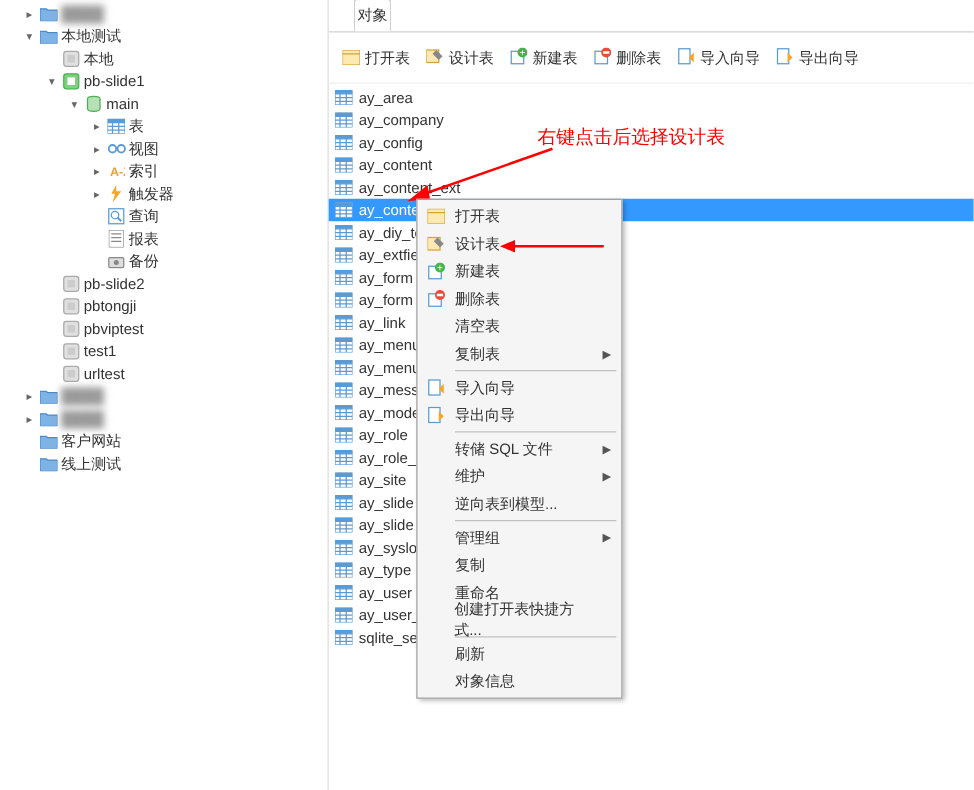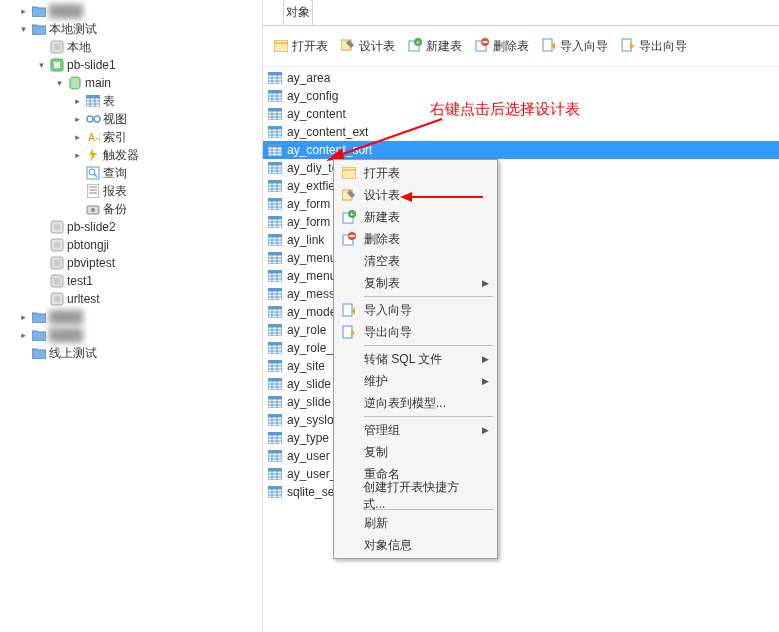--- a/index.html
+++ b/index.html
@@ -246,20 +246,30 @@
           <span class="blur">████</span>
         </div>
         <div class="tree-row">
           <span class="indent" style="width: 12px;"></span>
           <span class="expander"></span>
           <span style="display: inline-flex; width: 16px; height: 16px; align-items: center; justify-content: center;">
             <svg width="14" height="12">
               <path d="M0 2h5l1 1h8v8a1 1 0 0 1-1 1H1a1 1 0 0 1-1-1z" fill="#7fb3e6" stroke="#4a8cc9"></path>
             </svg>
           </span>
+          <span>客户网站</span>
+        </div>
+        <div class="tree-row">
+          <span class="indent" style="width: 12px;"></span>
+          <span class="expander"></span>
+          <span style="display: inline-flex; width: 16px; height: 16px; align-items: center; justify-content: center;">
+            <svg width="14" height="12">
+              <path d="M0 2h5l1 1h8v8a1 1 0 0 1-1 1H1a1 1 0 0 1-1-1z" fill="#7fb3e6" stroke="#4a8cc9"></path>
+            </svg>
+          </span>
           <span>线上测试</span>
         </div>
       </div>
   </div>
   <div class="main">
     <div class="tab-header">
       <div class="tab">对象</div>
     </div>
     <div class="toolbar">
       <div class="tbtn">
@@ -326,20 +336,34 @@
               <rect width="14" height="12" fill="#fff" stroke="#5b9bd5"></rect>
               <line x1="0" y1="3" x2="14" y2="3" stroke="#5b9bd5"></line>
               <line x1="0" y1="6" x2="14" y2="6" stroke="#5b9bd5"></line>
               <line x1="0" y1="9" x2="14" y2="9" stroke="#5b9bd5"></line>
               <line x1="4" y1="0" x2="4" y2="12" stroke="#5b9bd5"></line>
               <line x1="9" y1="0" x2="9" y2="12" stroke="#5b9bd5"></line>
               <rect width="14" height="3" fill="#5b9bd5"></rect>
             </svg>
           </span>
           <span>ay_area</span>
+        </div>
+        <div class="tbl-item">
+          <span style="display: inline-flex; width: 16px; height: 16px; align-items: center; justify-content: center;">
+            <svg width="14" height="12">
+              <rect width="14" height="12" fill="#fff" stroke="#5b9bd5"></rect>
+              <line x1="0" y1="3" x2="14" y2="3" stroke="#5b9bd5"></line>
+              <line x1="0" y1="6" x2="14" y2="6" stroke="#5b9bd5"></line>
+              <line x1="0" y1="9" x2="14" y2="9" stroke="#5b9bd5"></line>
+              <line x1="4" y1="0" x2="4" y2="12" stroke="#5b9bd5"></line>
+              <line x1="9" y1="0" x2="9" y2="12" stroke="#5b9bd5"></line>
+              <rect width="14" height="3" fill="#5b9bd5"></rect>
+            </svg>
+          </span>
+          <span>ay_company</span>
         </div>
         <div class="tbl-item">
           <span style="display: inline-flex; width: 16px; height: 16px; align-items: center; justify-content: center;">
             <svg width="14" height="12">
               <rect width="14" height="12" fill="#fff" stroke="#5b9bd5"></rect>
               <line x1="0" y1="3" x2="14" y2="3" stroke="#5b9bd5"></line>
               <line x1="0" y1="6" x2="14" y2="6" stroke="#5b9bd5"></line>
               <line x1="0" y1="9" x2="14" y2="9" stroke="#5b9bd5"></line>
               <line x1="4" y1="0" x2="4" y2="12" stroke="#5b9bd5"></line>
               <line x1="9" y1="0" x2="9" y2="12" stroke="#5b9bd5"></line>

